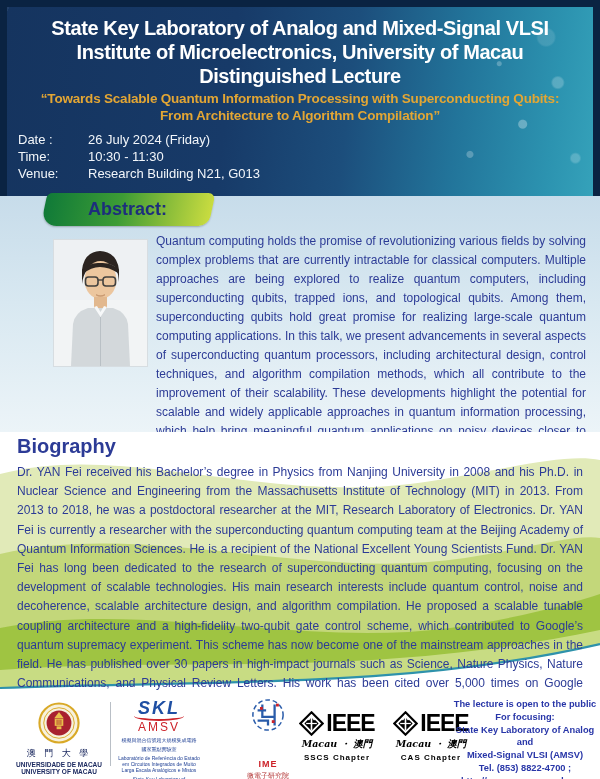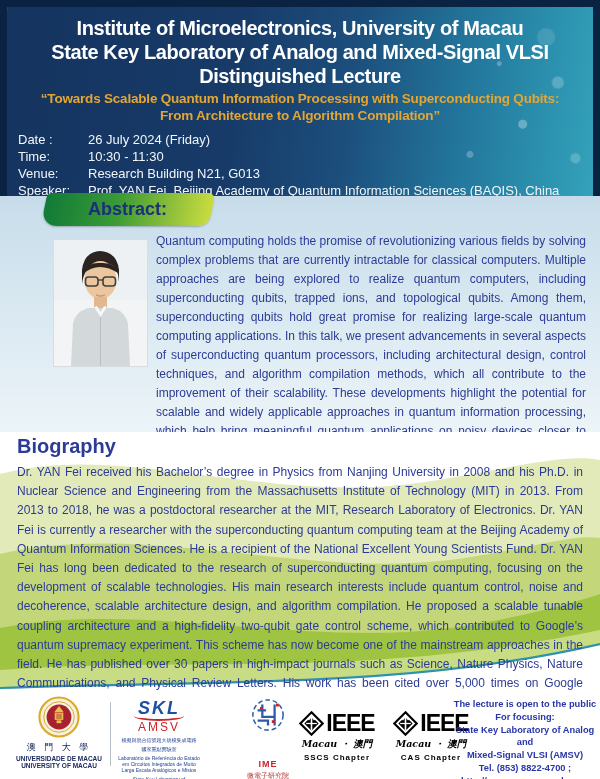--- a/index.html
+++ b/index.html
@@ -64,21 +64,21 @@
   .bio { position:absolute; top:432px; left:0; width:600px; height:260px; background:#ffffff;padding-left:16px; }
   .waves { position:absolute; top:0; left:0; width:600px; height:260px; }
   .bio-heading { position:absolute; top:3px; left:17px; color:#2c3b96;
                  font-size:20px; font-weight:bold; }
   .bio-text { position:absolute; top:31px; left:17px; width:566px;
               color:#2c3b96; font-size:12px; line-height:19.2px; text-align:justify; }
 
   
   .footer { position:absolute; top:692px; left:0; width:600px; height:87px; background:#ffffff; }
   .logo-block { position:absolute; text-align:center; }
-  .um { top:4px; left:12px; width:94px; }
+  .um { top:10px; left:12px; width:94px; }
   .um svg { display:block; margin:0 auto; }
   .um-cn { margin-top:3px; font-size:9px; color:#1c2a60; letter-spacing:3px; }
   .um-pt { margin-top:1px; font-size:6.5px; font-weight:bold; color:#1c2a60; }
   .um-en { font-size:6.5px; font-weight:bold; color:#1c2a60; }
   .vdiv { position:absolute; top:10px; left:110px; width:1px; height:64px; background:#b9bfc6; }
   .skl { top:8px; left:118px; width:82px; }
   .skl-word { font-size:18px; font-weight:bold; font-style:italic; color:#1f4fa3; letter-spacing:2px; line-height:16px; }
   .skl-swoosh { width:50px; height:5px; margin:0 auto; border-bottom:2.5px solid #cc2229; border-radius:0 0 100% 100%/0 0 10px 10px; }
   .skl-amsv { font-size:12px; font-weight:normal; color:#cc2229; letter-spacing:2px; line-height:13px; }
   .skl-tiny { margin-top:3px; font-size:5px; line-height:6px; color:#1e3f94; }
@@ -100,44 +100,40 @@
              color:#2836a8; font-size:9.3px; font-weight:bold; line-height:12.8px; }
   .contact .cline { display:block; }
 </style>
 </head>
 <body>
 
 <div class="poster">
 
   <header class="hdr">
     <h1 class="title">
+      <span class="tl">State Key Laboratory of Analog and Mixed-Signal VLSI</span>
       <span class="tl">Institute of Microelectronics, University of Macau</span>
-      <span class="tl">State Key Laboratory of Analog and Mixed-Signal VLSI</span>
       <span class="tl">Distinguished Lecture</span>
     </h1>
     <h2 class="subtitle">
       <span class="tl">“Towards Scalable Quantum Information Processing with Superconducting Qubits:</span>
       <span class="tl">From Architecture to Algorithm Compilation”</span>
     </h2>
     <div class="details">
       <div class="drow">
         <span class="dlabel">Date :</span>
         <span class="dvalue">26 July 2024 (Friday)</span>
       </div>
       <div class="drow">
         <span class="dlabel">Time:</span>
         <span class="dvalue">10:30 - 11:30</span>
       </div>
       <div class="drow">
         <span class="dlabel">Venue:</span>
         <span class="dvalue">Research Building N21, G013</span>
-      </div>
-      <div class="drow">
-        <span class="dlabel">Speaker:</span>
-        <span class="dvalue">Prof. YAN Fei, Beijing Academy of Quantum Information Sciences (BAQIS), China</span>
       </div>
     </div>
   </header>
 
   <section class="abstract">
     <div class="banner">
       <span class="banner-text">Abstract:</span>
     </div>
     <div class="photo">
       <svg viewBox="0 0 93 126">

